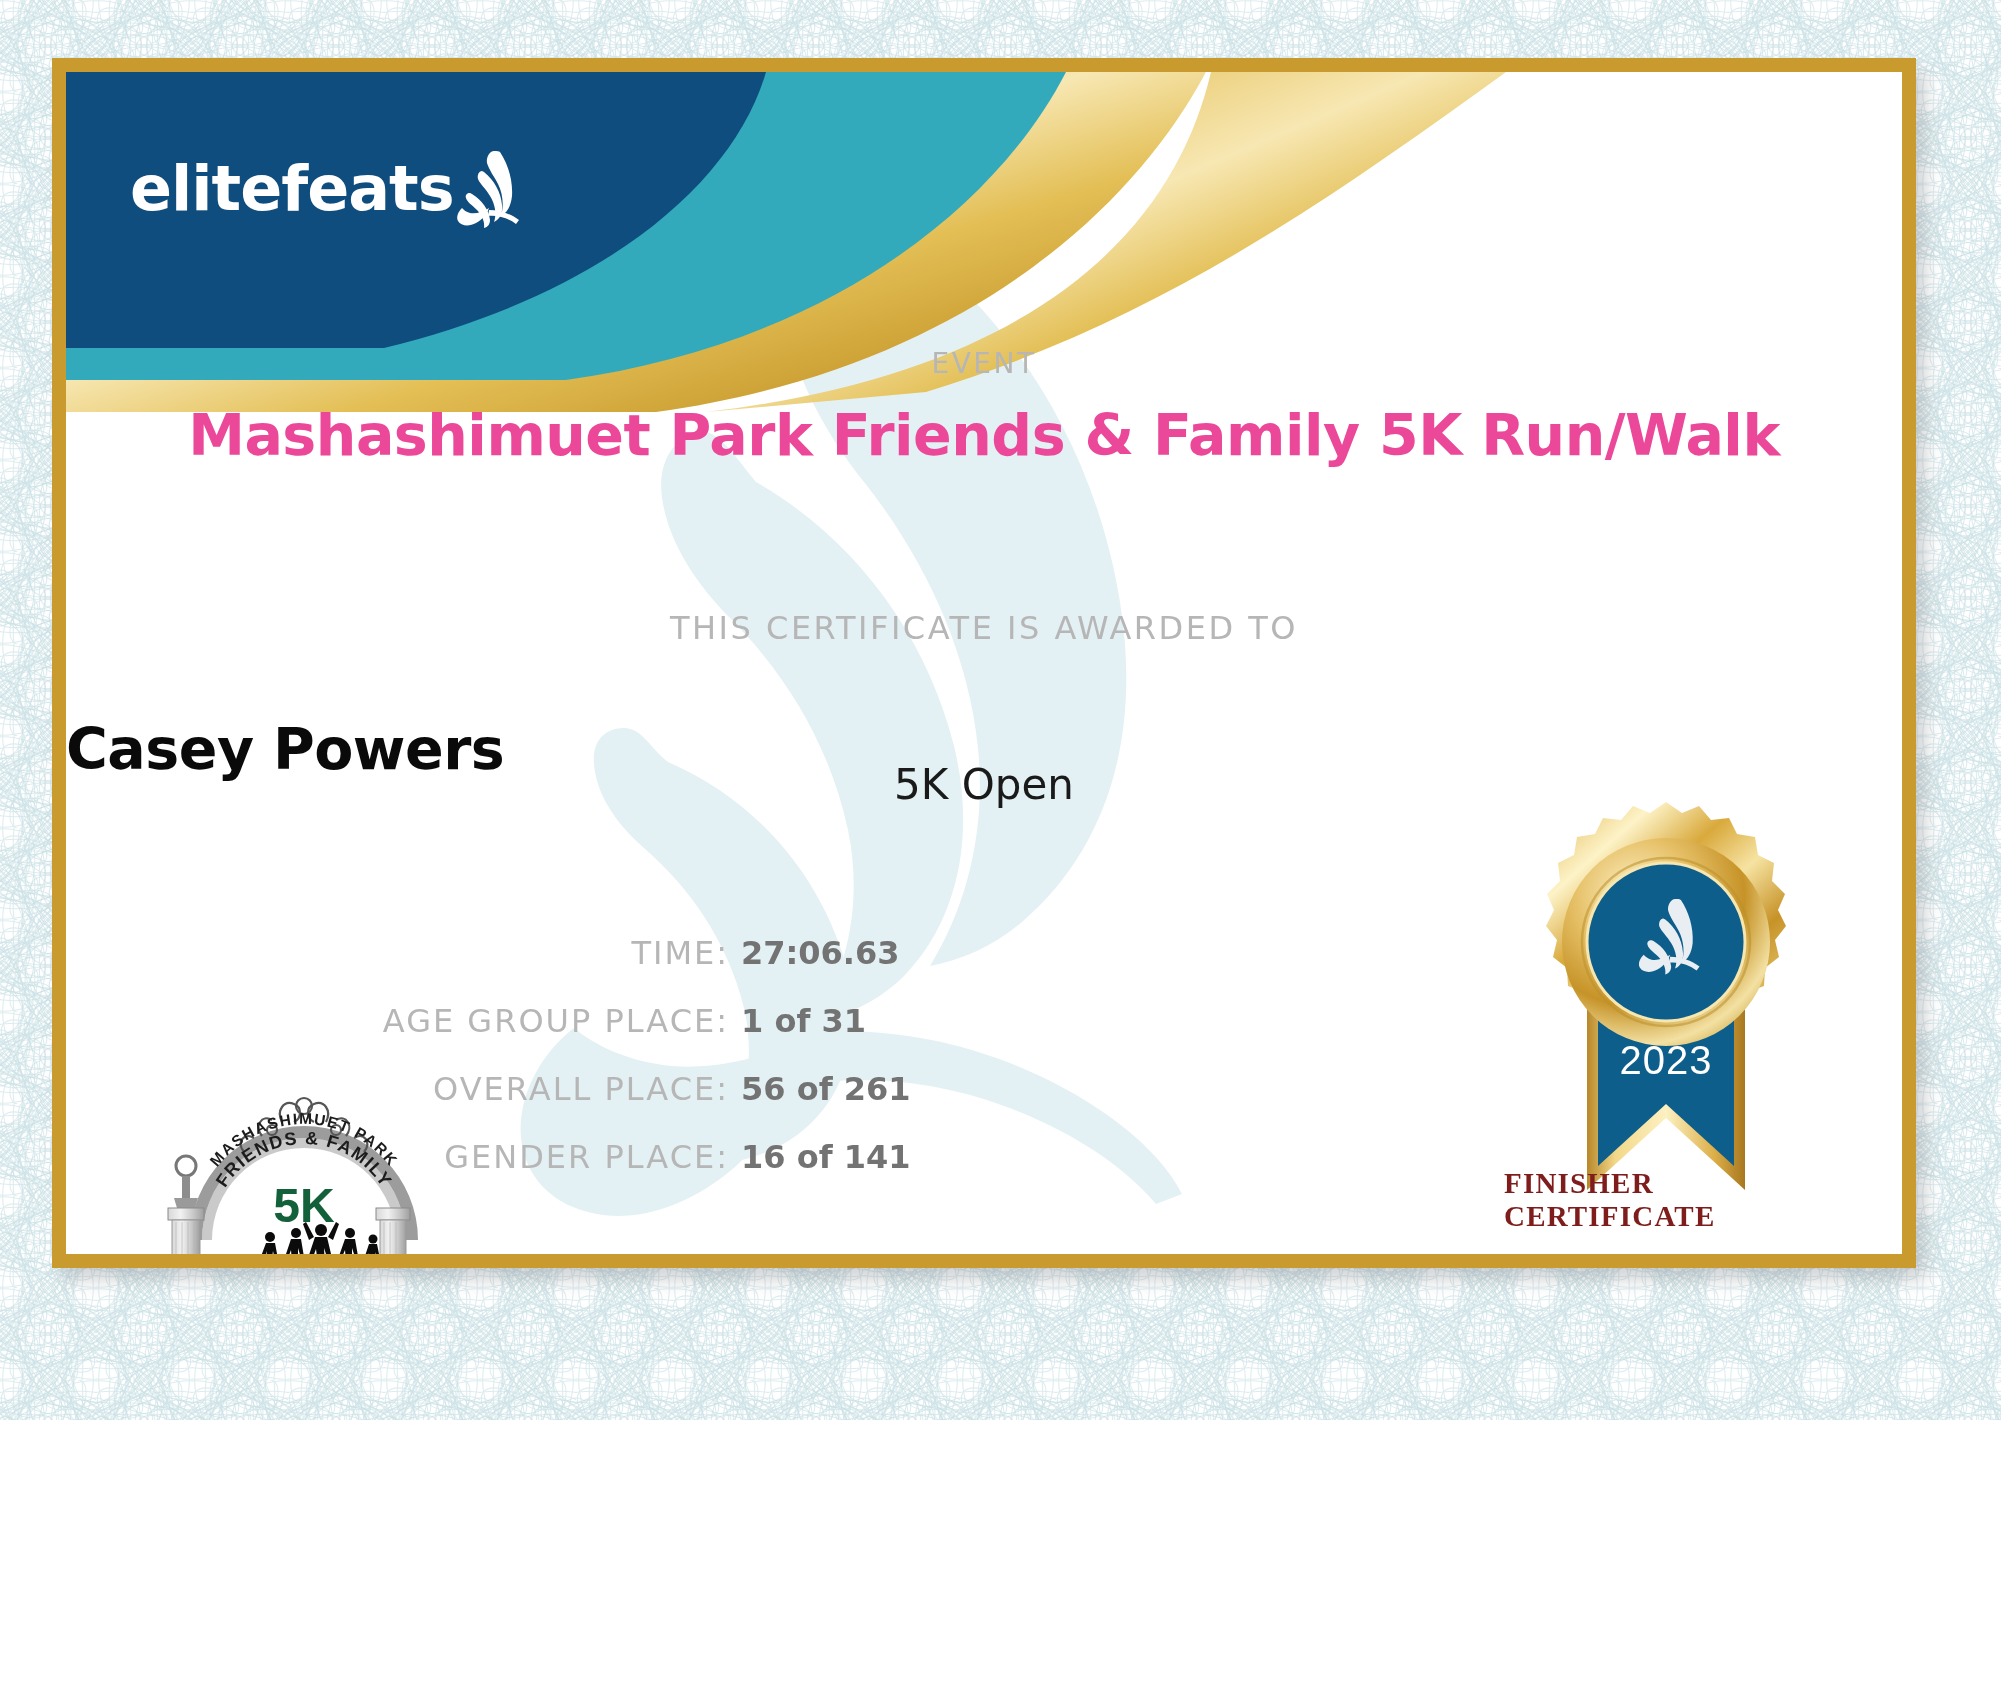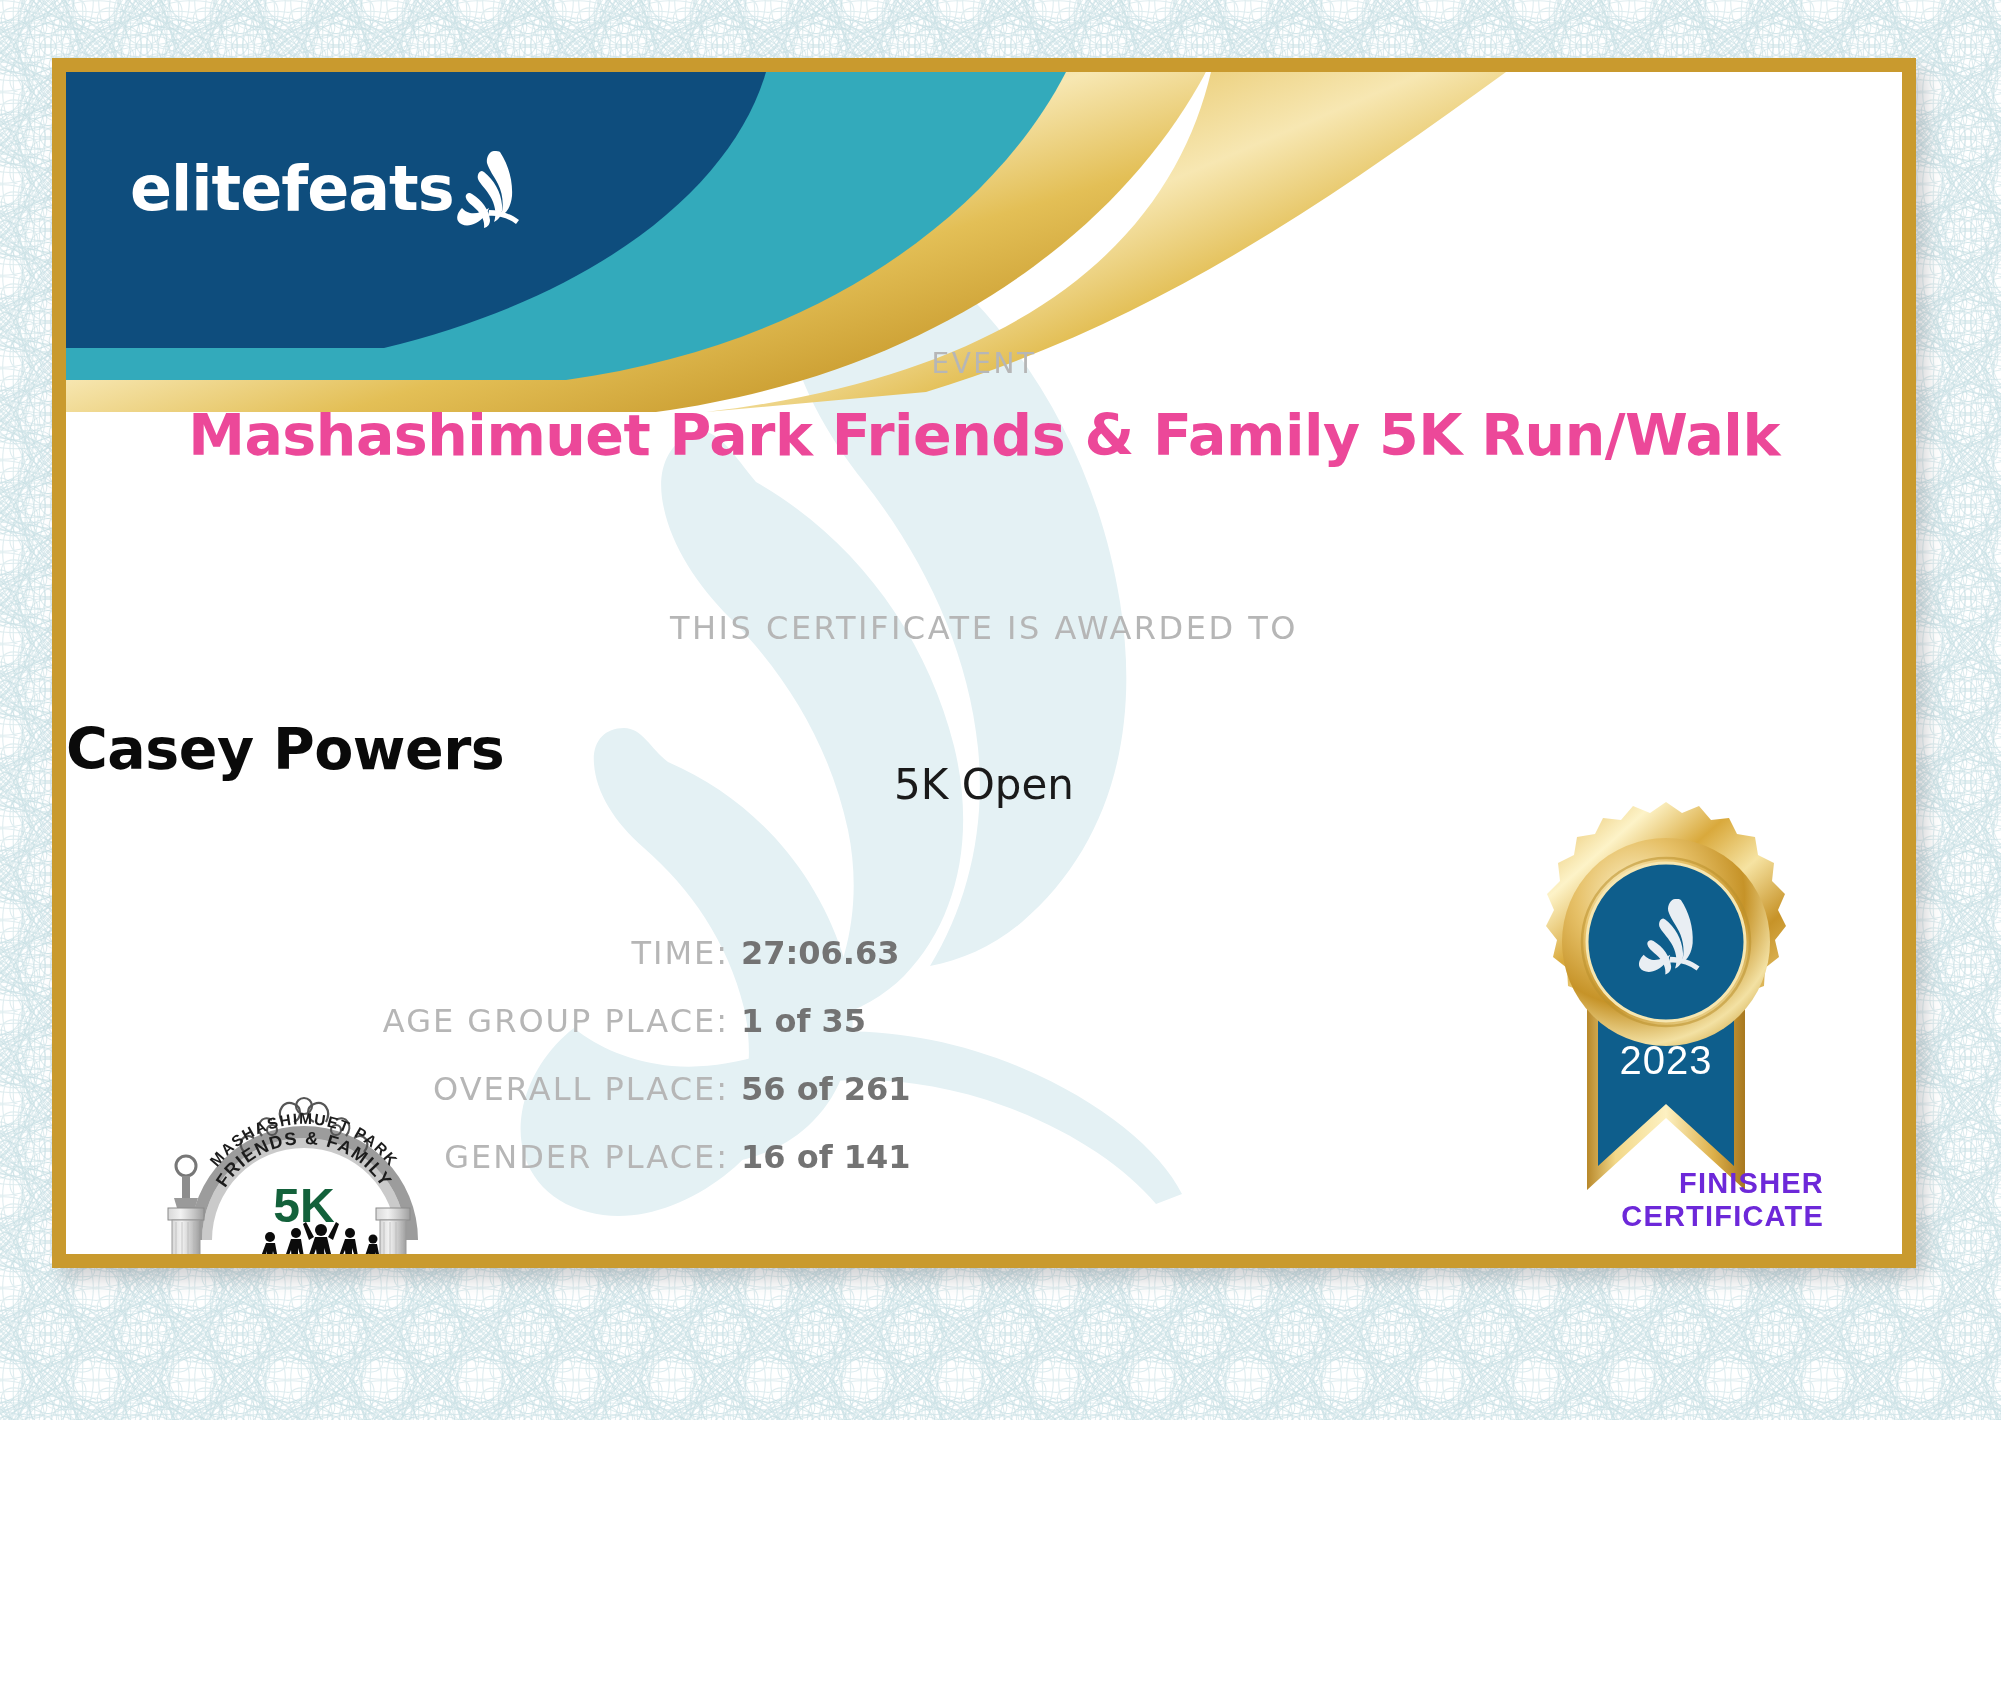--- a/index.html
+++ b/index.html
@@ -180,24 +180,24 @@
   #medal-badge {
     position:absolute;
     right:88px; top:730px;
     width:295px; height:440px;
     z-index:6;
   }
   #finisher-text {
     position:absolute;
     right:78px; top:1095px;
     width:320px;
-    text-align:right;
+    text-align:left;
     z-index:7;
-    color:#6d28d9;
-    font-family:Liberation Sans, sans-serif;
+    color:#7f1d1d;
+    font-family:Liberation Serif, serif;
     font-weight:700;
     font-size:29px;
     letter-spacing:1.2px;
     line-height:1.15;
   }
 </style>
 </head>
 <body>
 
 <div id="page">
@@ -320,21 +320,21 @@
         <div id="recipient-division">5K Open</div>
 
 
         <div id="stats-list">
           <div class="stat-row">
             <span class="stat-key">TIME:</span>
             <span class="stat-val">27:06.63</span>
           </div>
           <div class="stat-row">
             <span class="stat-key">AGE GROUP PLACE:</span>
-            <span class="stat-val">1 of 35</span>
+            <span class="stat-val">1 of 31</span>
           </div>
           <div class="stat-row">
             <span class="stat-key">OVERALL PLACE:</span>
             <span class="stat-val">56 of 261</span>
           </div>
           <div class="stat-row">
             <span class="stat-key">GENDER PLACE:</span>
             <span class="stat-val">16 of 141</span>
           </div>
         </div>

